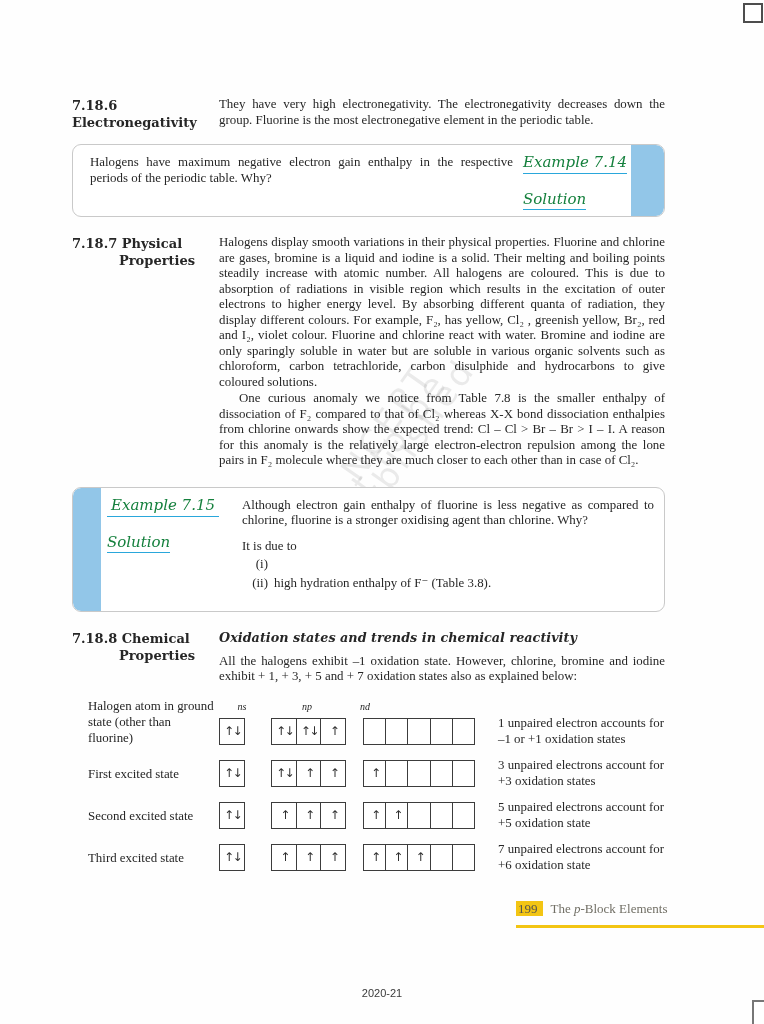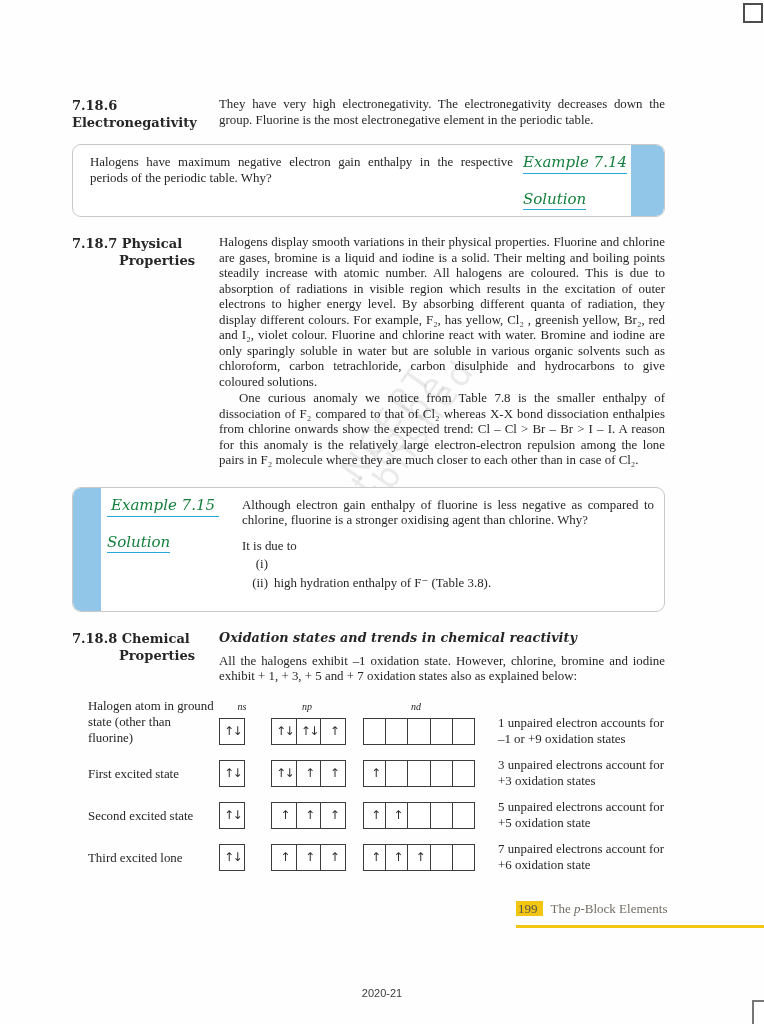--- a/index.html
+++ b/index.html
@@ -58,21 +58,21 @@
 
   
   .diagram{ margin:14px 0 0 16px; }
   .orow{ display:flex; align-items:center; margin-bottom:11px; }
   .ohead{ display:flex; margin-bottom:2px; font-style:italic; font-size:10px; }
   .ohead .hl{ width:128px; flex:0 0 128px; }
   .ohead .hns{ width:52px; flex:0 0 52px; text-align:center; }
   .ohead .hnp{ width:92px; flex:0 0 92px; }
   .ohead .hnp span{ display:inline-block; width:78px; text-align:center; }
   .ohead .hnd{ flex:1; }
-  .ohead .hnd span{ display:inline-block; width:112px; text-align:center; }
+  .ohead .hnd span{ display:inline-block; width:112px; text-align:left; }
   .olabel{ width:128px; flex:0 0 128px; line-height:16px; }
   .olabel.first{ margin-top:-20px; }
   .ocell-ns{ width:52px; flex:0 0 52px; }
   .ocell-np{ width:92px; flex:0 0 92px; }
   .ocell-nd{ width:138px; flex:0 0 138px; }
   .ogroup{ display:flex; }
   .obox{
     width:24px; height:25px; border:1.3px solid #3c3c3c; background:#fff;
     margin-left:-1.3px; display:flex; align-items:center; justify-content:center;
   }
@@ -210,21 +210,21 @@
                   <span></span>
                 </div>
                 <div class="obox ndbox">
                   <span></span>
                 </div>
                 <div class="obox ndbox">
                   <span></span>
                 </div>
               </div>
             </div>
-            <div class="onote">1 unpaired electron accounts for –1 or +9 oxidation states</div>
+            <div class="onote">1 unpaired electron accounts for –1 or +1 oxidation states</div>
           </div>
           <div class="orow">
             <div class="olabel">First excited state</div>
             <div class="ocell-ns">
               <div class="ogroup">
                 <div class="obox single">
                   <span>↑↓</span>
                 </div>
               </div>
             </div>
@@ -299,21 +299,21 @@
                   <span></span>
                 </div>
                 <div class="obox ndbox">
                   <span></span>
                 </div>
               </div>
             </div>
             <div class="onote">5 unpaired electrons account for +5 oxidation state</div>
           </div>
           <div class="orow">
-            <div class="olabel">Third excited lone</div>
+            <div class="olabel">Third excited state</div>
             <div class="ocell-ns">
               <div class="ogroup">
                 <div class="obox single">
                   <span>↑↓</span>
                 </div>
               </div>
             </div>
             <div class="ocell-np">
               <div class="ogroup">
                 <div class="obox">

